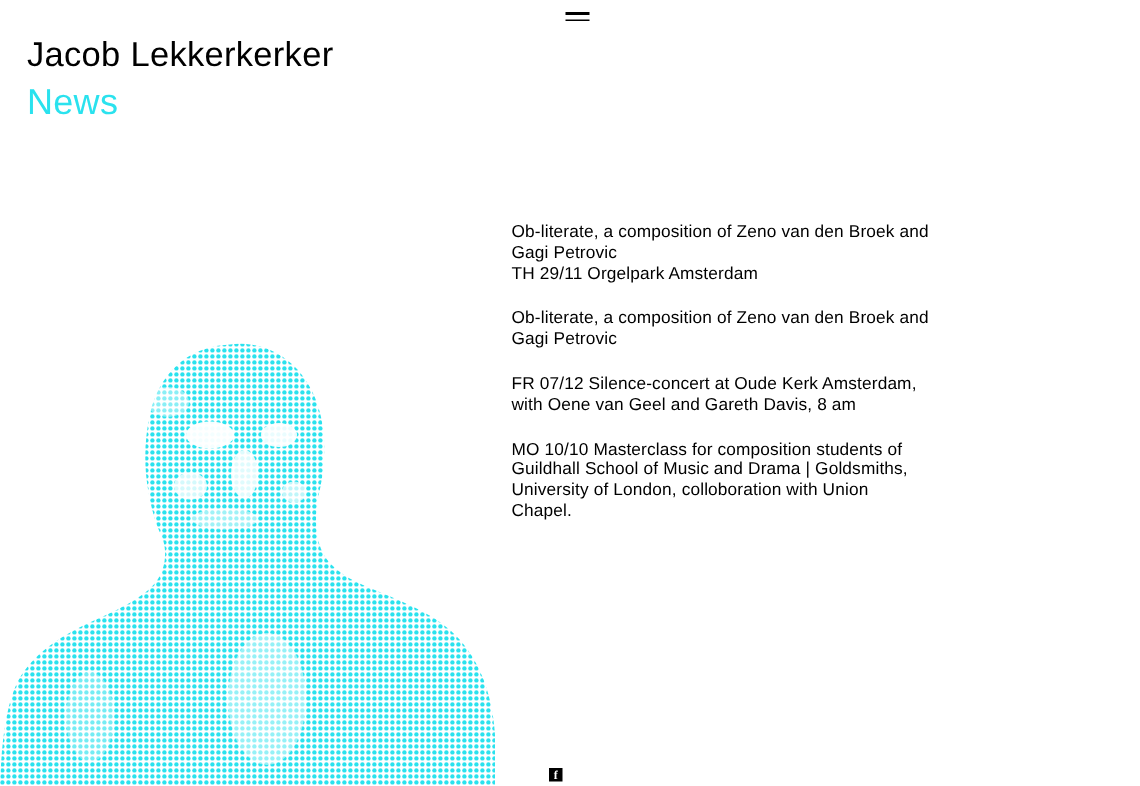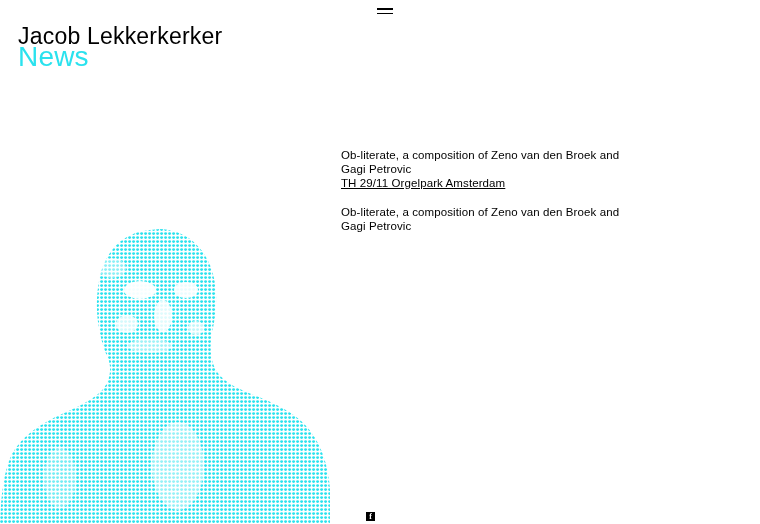--- a/index.html
+++ b/index.html
@@ -45,22 +45,22 @@
     line-height: 28px;
     letter-spacing: 0.2px;
     font-weight: 400;
     color: #000;
     white-space: nowrap;
     text-align: right;
   }
   .site-subtitle {
     position: absolute;
     left: 18px;
-    top: 44px;
-    font-size: 28px;
+    top: 56px;
+    font-size: 24px;
     line-height: 26px;
     letter-spacing: 0.2px;
     font-weight: 400;
     color: #2AE2EE;
     white-space: nowrap;
   }
 
   
   .portrait {
     position: absolute;
@@ -82,21 +82,20 @@
   }
   .news-item {
     margin-bottom: 16px;
     font-size: 11.5px;
     line-height: 13.8px;
     letter-spacing: 0.1px;
     color: #000;
   }
   .news-item:last-child { margin-bottom: 0; }
   .news-link {
-    text-decoration: underline;
     color: #000;
     cursor: pointer;
     text-align: right;
   }
 
   
   .fb-icon {
     position: absolute;
     left: 366px;
     top: 512px;
@@ -183,17 +182,23 @@
 
   <div class="news-item">
     <span>Ob-literate, a composition of Zeno van den Broek and Gagi Petrovic</span><br>
     <span class="news-link">TH 29/11 Orgelpark Amsterdam</span>
   </div>
 
   <div class="news-item">
     <span>Ob-literate, a composition of Zeno van den Broek and Gagi Petrovic</span><br>
   </div>
 
-
+  <div class="news-item">
+    <span>FR 07/12 Silence-concert at Oude Kerk Amsterdam, with Oene van Geel and Gareth Davis, 8 am</span>
+  </div>
+
+  <div class="news-item">
+    <span>MO 10/10 Masterclass for composition students of Guildhall School of Music and Drama | Goldsmiths, University of London, colloboration with Union Chapel.</span>
+  </div>
 
 </div>
 
 <div class="fb-icon">f</div>
 
 </body></html>

